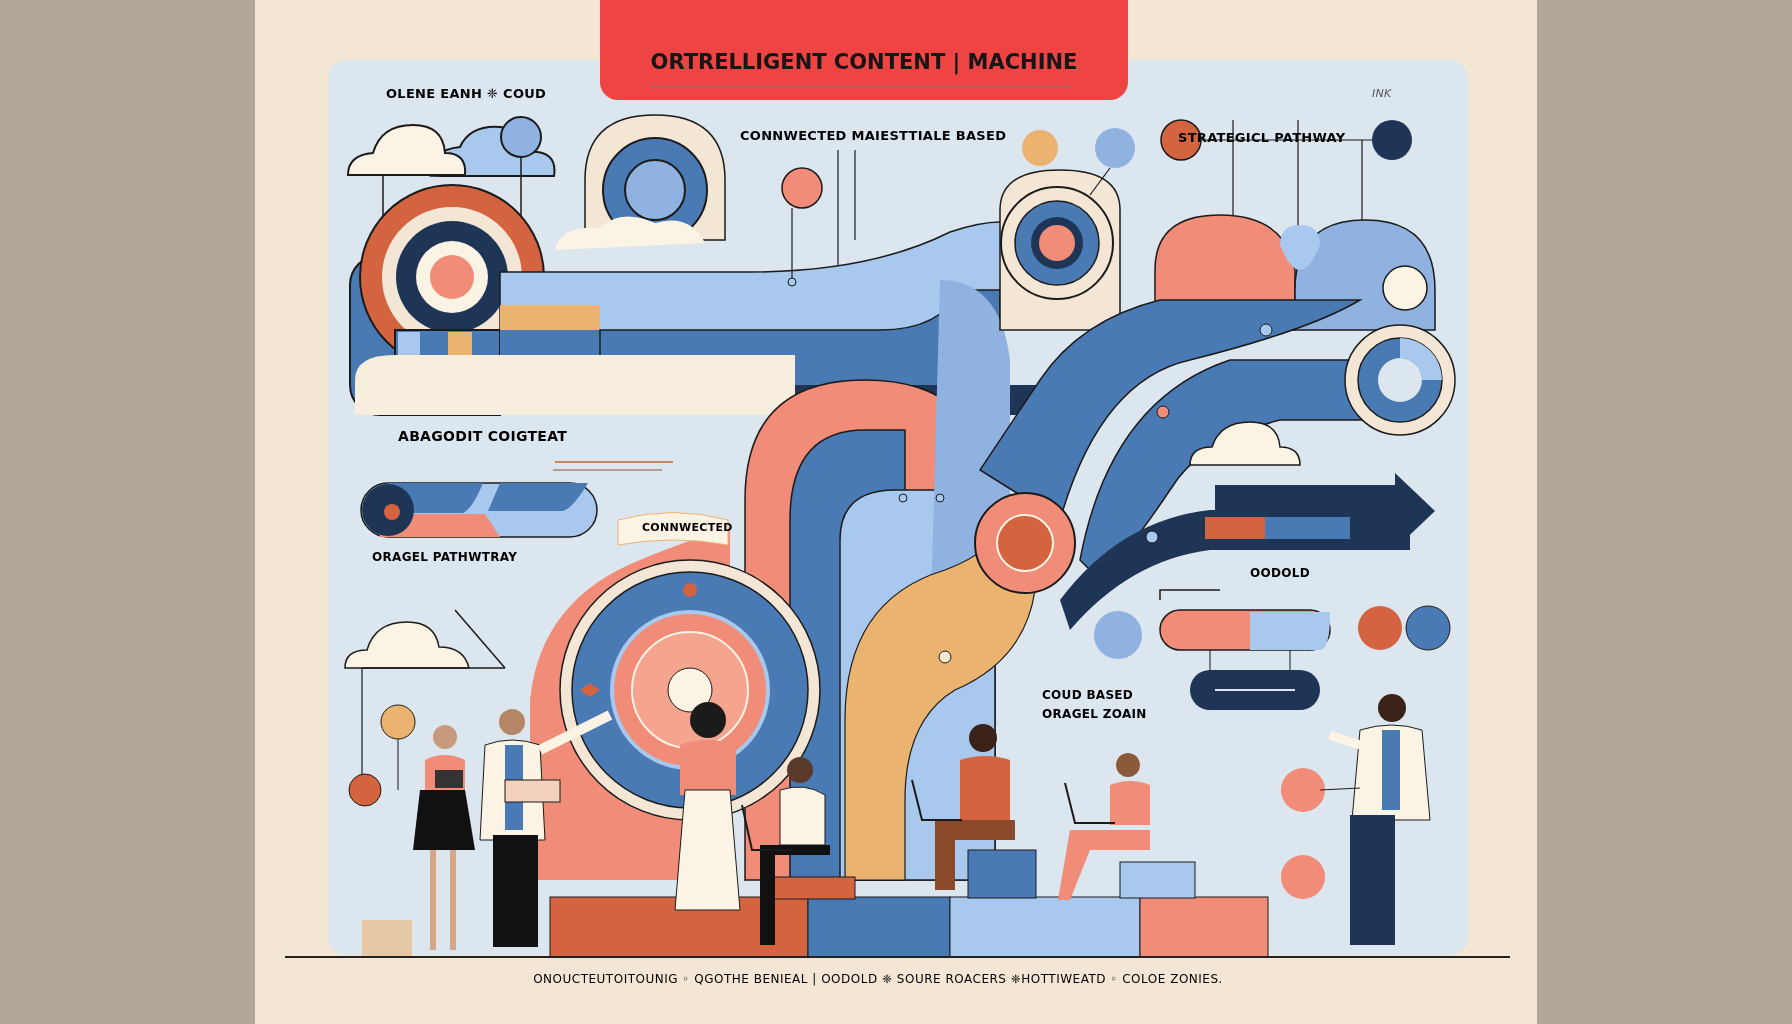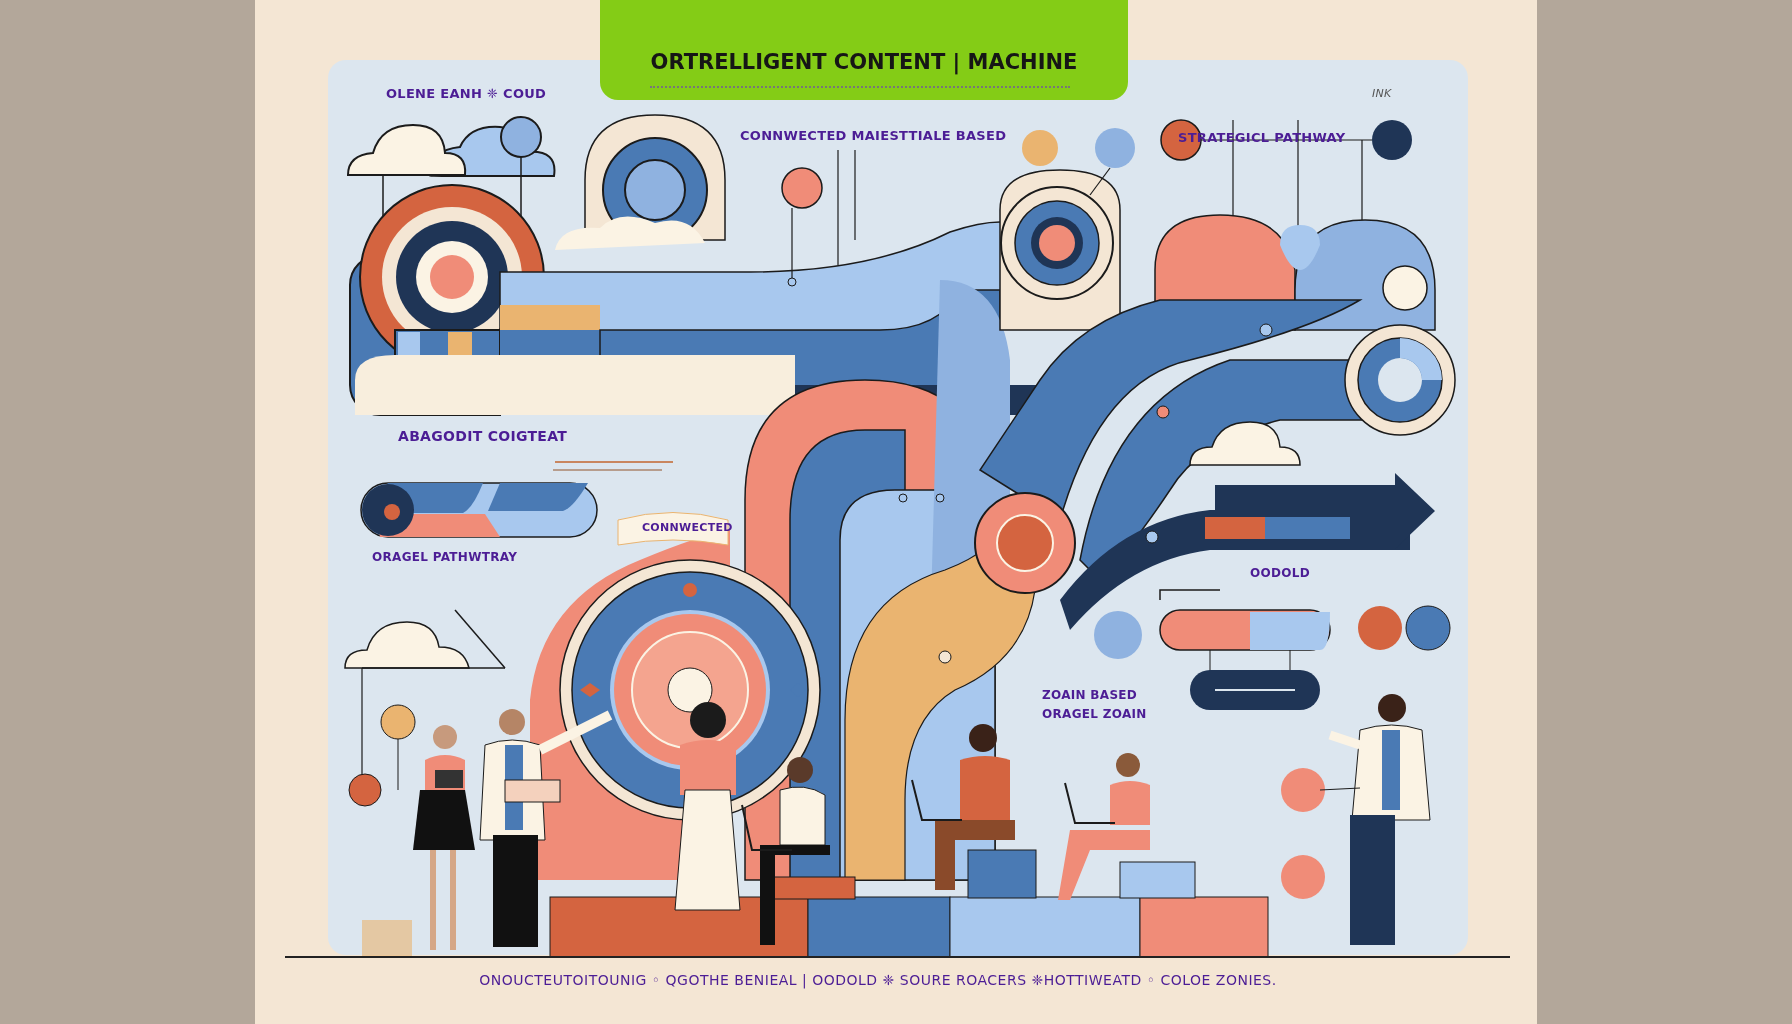--- a/index.html
+++ b/index.html
@@ -1,24 +1,24 @@
 <!DOCTYPE html>
 <html><head>
 <meta charset="utf-8">
 <style>
   html,body{margin:0;padding:0;}
   body{width:1792px;height:1024px;overflow:hidden;background:#b3a79a;font-family:"DejaVu Sans",sans-serif;}
   .stage{position:absolute;left:0;top:0;width:1792px;height:1024px;}
   .poster{position:absolute;left:255px;top:0;width:1282px;height:1024px;background:#f4e6d4;}
   .panel{position:absolute;left:328px;top:60px;width:1140px;height:895px;background:#dce6ef;border-radius:18px;}
-  .title-tab{position:absolute;left:600px;top:0;width:528px;height:100px;background:#84cc16;border-radius:0 0 18px 18px;}
-  .lbl{position:absolute;font-family:"DejaVu Sans",sans-serif;font-weight:bold;color:#4c1d95;letter-spacing:0.3px;white-space:nowrap;}
+  .title-tab{position:absolute;left:600px;top:0;width:528px;height:100px;background:#ef4444;border-radius:0 0 18px 18px;}
+  .lbl{position:absolute;font-family:"DejaVu Sans",sans-serif;font-weight:bold;color:#000000;letter-spacing:0.3px;white-space:nowrap;}
   .title{left:0;width:100%;top:50px;text-align:center;font-size:21px;position:absolute;font-weight:bold;color:#161616;}
   .title-rule{position:absolute;left:650px;top:86px;width:420px;border-top:2px dotted #777;}
-  .footer{position:absolute;left:0;top:972px;width:1756px;text-align:center;font-size:14px;color:#4c1d95;letter-spacing:0.5px;}
+  .footer{position:absolute;left:0;top:972px;width:1756px;text-align:center;font-size:12px;color:#000000;letter-spacing:0.5px;}
   .ground{position:absolute;left:285px;top:956px;width:1225px;height:2px;background:#222;}
   svg{position:absolute;left:0;top:0;}
 </style>
 </head>
 <body>
 
 <div class="stage">
   <div class="poster"></div>
   <div class="panel"></div>
   <div class="title-tab">
@@ -217,18 +217,18 @@
   </svg>
 
   <div class="lbl" style="left:386px;top:86px;font-size:13px;">OLENE EANH  ❈ COUD</div>
   <div class="lbl" style="left:740px;top:128px;font-size:13px;">CONNWECTED MAIESTTIALE BASED</div>
   <div class="lbl" style="left:1178px;top:86px;font-size:13px;margin-top:44px;">STRATEGICL PATHWAY</div>
   <div class="lbl" style="left:1372px;top:87px;font-size:11px;font-weight:normal;color:#555;font-style:italic;">INK</div>
   <div class="lbl" style="left:398px;top:428px;font-size:14px;">ABAGODIT COIGTEAT</div>
   <div class="lbl" style="left:642px;top:521px;font-size:11px;">CONNWECTED</div>
   <div class="lbl" style="left:372px;top:550px;font-size:12px;">ORAGEL PATHWTRAY</div>
   <div class="lbl" style="left:1250px;top:566px;font-size:12px;">OODOLD</div>
-  <div class="lbl" style="left:1042px;top:688px;font-size:12px;">ZOAIN BASED</div>
+  <div class="lbl" style="left:1042px;top:688px;font-size:12px;">COUD BASED</div>
   <div class="lbl" style="left:1042px;top:707px;font-size:12px;">ORAGEL ZOAIN</div>
 
   <div class="ground"></div>
   <div class="footer">ONOUCTEUTOITOUNIG ◦  QGOTHE BENIEAL | OODOLD  ❈ SOURE ROACERS  ❈HOTTIWEATD ◦ COLOE ZONIES.</div>
 </div>
 
 </body></html>

